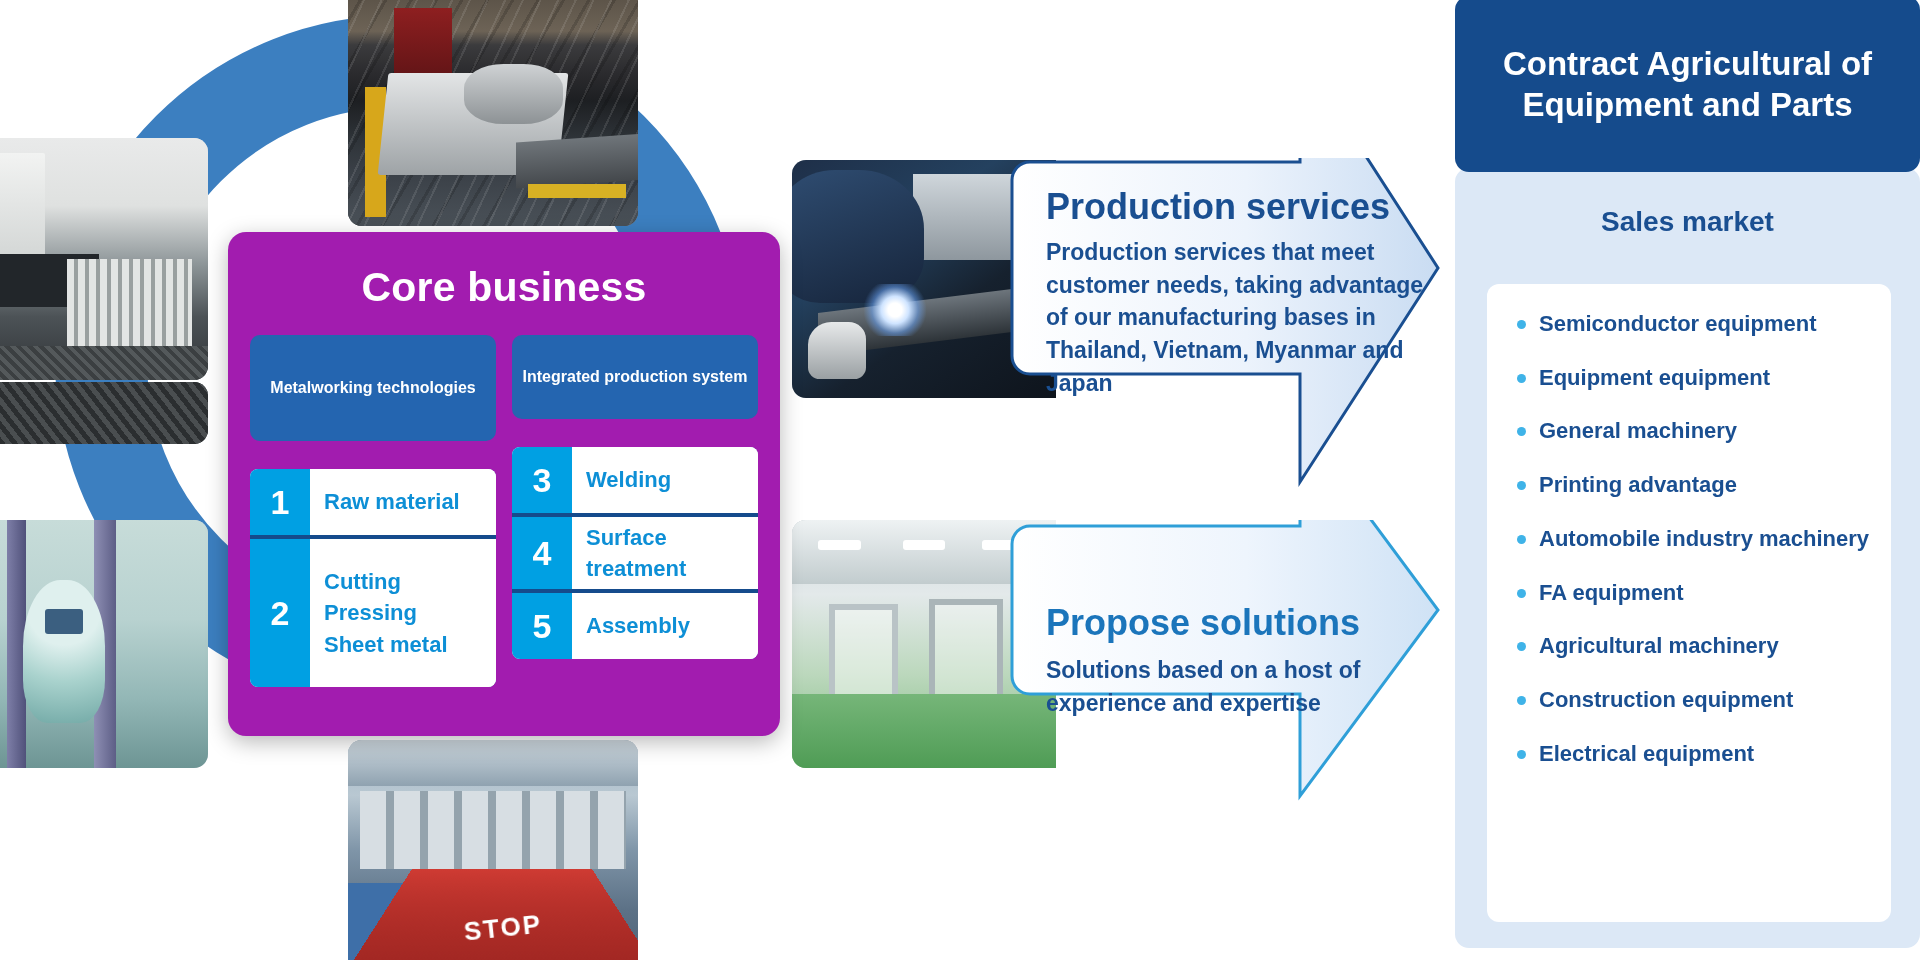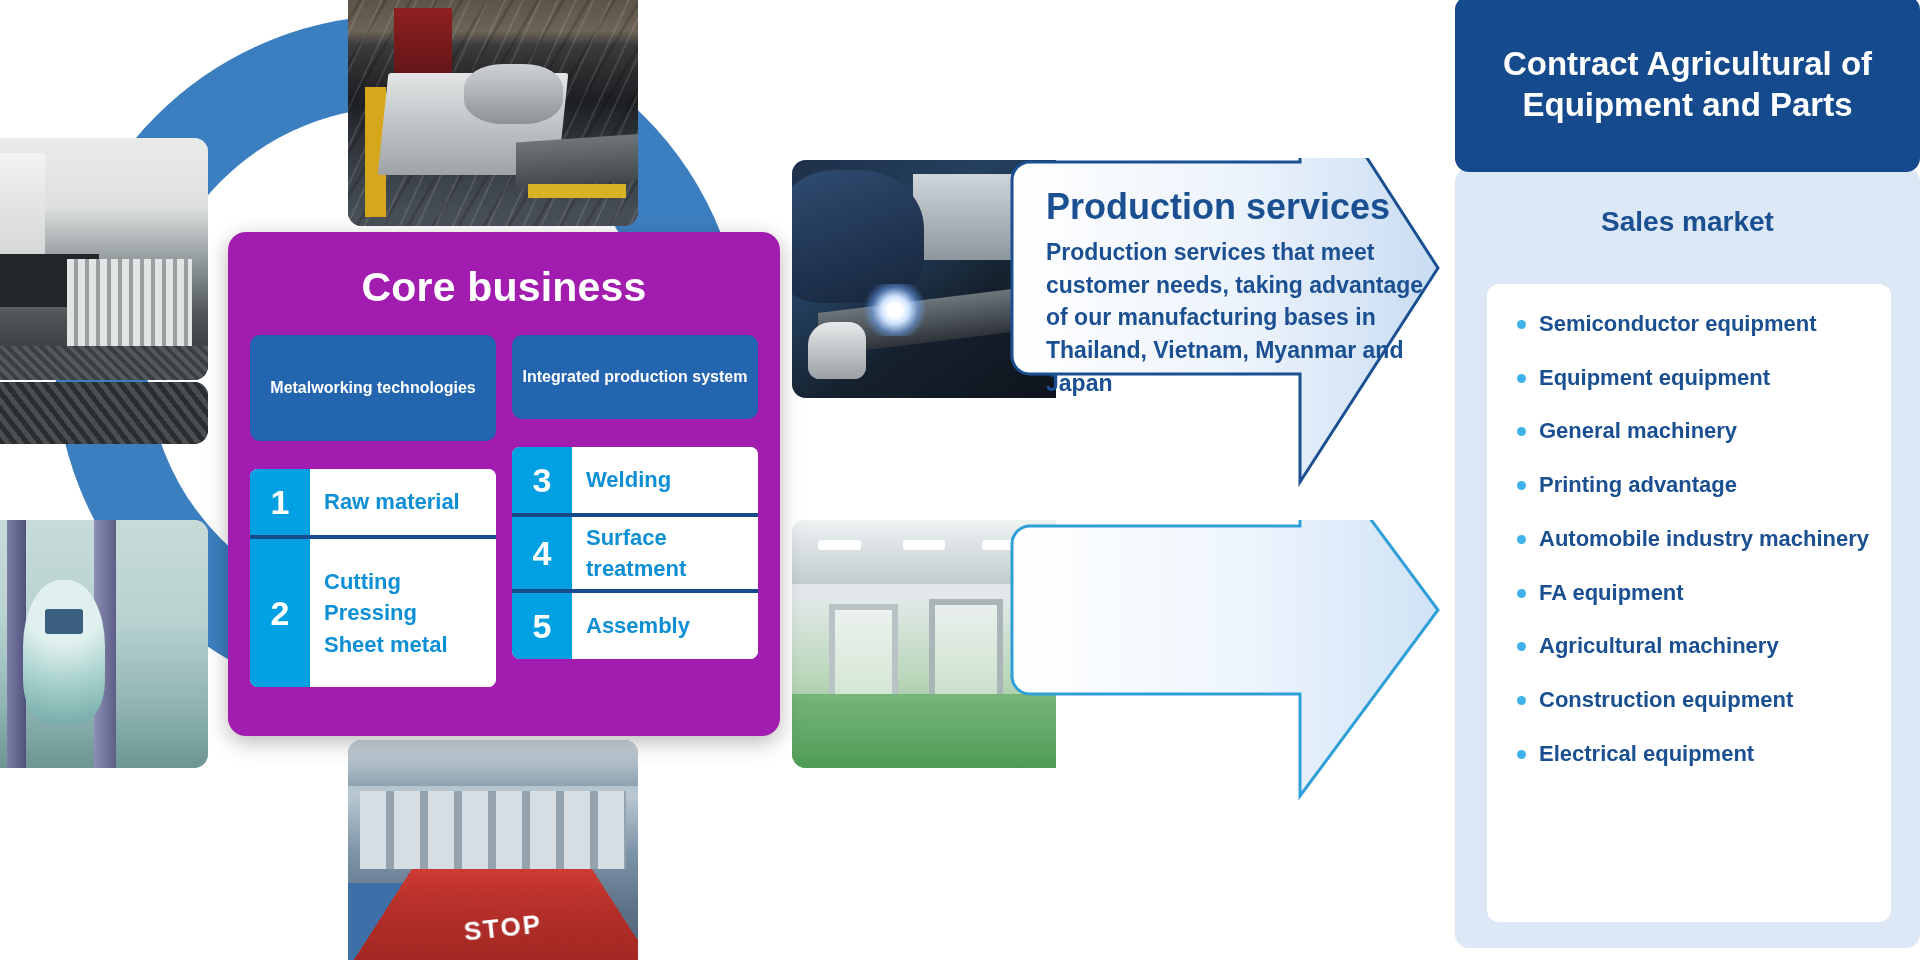--- a/index.html
+++ b/index.html
@@ -446,20 +446,24 @@
                L 292,6
                L 292,-96
                L 430,90
                L 292,276
                L 292,174
                L 22,174
                A 18,18 0 0 1 4,156
                L 4,24
                A 18,18 0 0 1 22,6 Z" fill="url(#gradProp)" stroke="#2f9fd8" stroke-width="3" stroke-linejoin="miter"></path>
     </svg>
+    <div class="arrow-content">
+      <div class="arrow-title">Propose solutions</div>
+      <div class="arrow-body">Solutions based on a host of experience and expertise</div>
+    </div>
   </div>
 
   <div id="right-panel"></div>
 
   <div id="panel-header">
     <h1>Contract Agricultural of Equipment and Parts</h1>
   </div>
 
   <div id="sales-title">Sales market</div>
 

